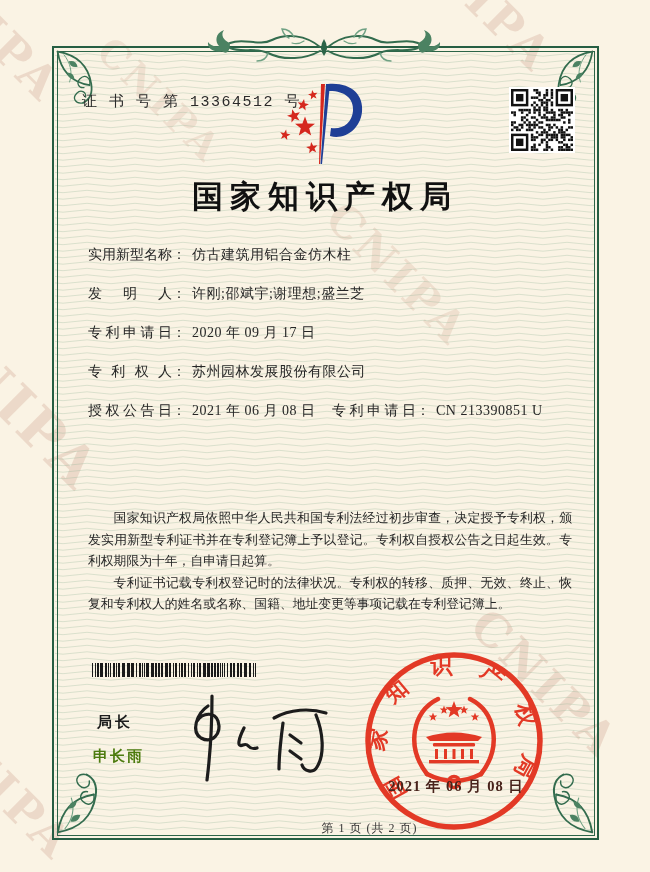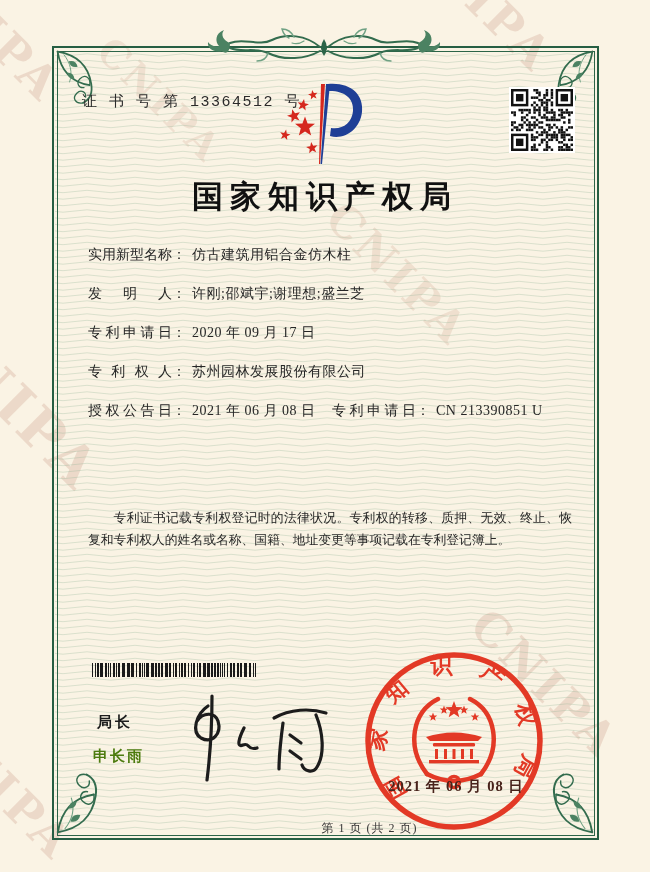--- a/index.html
+++ b/index.html
@@ -480,20 +480,21 @@
     </div>
     <div class="row">
       <span class="lbl">授权公告日</span><span class="colon">：</span><span class="val">2021 年 06 月 08 日</span>
       <span class="pair2">
         <span class="lbl">专利申请日</span><span class="colon">：</span><span class="val">CN 213390851 U</span>
       </span>
     </div>
   </div>
 
   <div class="paras">
+    <p>国家知识产权局依照中华人民共和国专利法经过初步审查，决定授予专利权，颁发实用新型专利证书并在专利登记簿上予以登记。专利权自授权公告之日起生效。专利权期限为十年，自申请日起算。</p>
     <p>专利证书记载专利权登记时的法律状况。专利权的转移、质押、无效、终止、恢复和专利权人的姓名或名称、国籍、地址变更等事项记载在专利登记簿上。</p>
   </div>
 
   <svg class="barcode" id="barcode" width="168" height="14">
       <rect x="0" y="0" width="1" height="14" fill="#1a1a1a"></rect>
       <rect x="3" y="0" width="1" height="14" fill="#1a1a1a"></rect>
       <rect x="5" y="0" width="2" height="14" fill="#1a1a1a"></rect>
       <rect x="8" y="0" width="3" height="14" fill="#1a1a1a"></rect>
       <rect x="13" y="0" width="2" height="14" fill="#1a1a1a"></rect>
       <rect x="16" y="0" width="1" height="14" fill="#1a1a1a"></rect>

